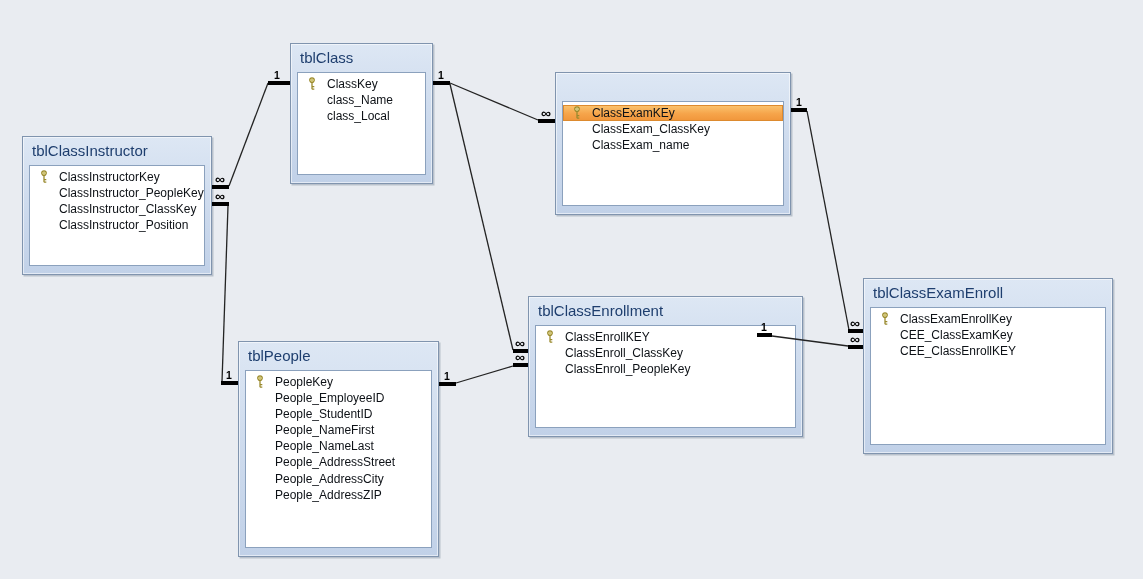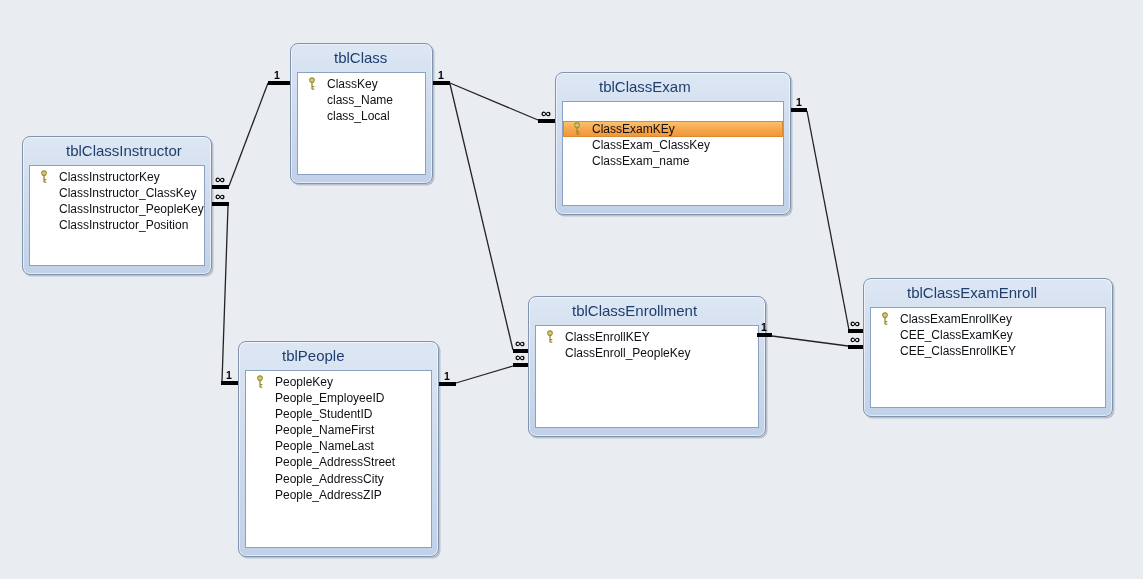--- a/index.html
+++ b/index.html
@@ -8,25 +8,24 @@
     background:#e9ecf1;
     font-family:"Liberation Sans", sans-serif;
     position:relative;overflow:hidden;
     -webkit-font-smoothing:antialiased;
   }
   #canvas{position:absolute;left:0;top:0;width:1143px;height:579px;}
   .table-window{
     position:absolute;
     background:linear-gradient(180deg,#dde7f4 0%,#cfdcee 45%,#c1d1e8 100%);
     border:1px solid #8094ae;
-    border-radius:8px;
+    border-radius:0;
     box-shadow:1.5px 1.5px 0 #b9c1cc, inset 0 0 0 1px rgba(255,255,255,.55);
     box-sizing:border-box;
     z-index:2;
-    padding-left:34px;
   }
   .table-title{
     height:26px;line-height:27px;
     padding-left:9px;
     font-size:15px;color:#1e3e6e;
     cursor:default;white-space:nowrap;
   }
   .table-body{
     position:absolute;left:6px;right:6px;top:28px;bottom:8px;
     background:#ffffff;
@@ -39,21 +38,20 @@
     height:16.1px;line-height:16px;
     font-size:12px;color:#0d1116;
     position:relative;
     padding-left:29px;
     white-space:nowrap;
     cursor:default;
   }
   .field-row.selected{
     background:linear-gradient(180deg,#fbc571 0%,#f6a44a 55%,#f0953a 100%);
     box-shadow:inset 0 0 0 1px #dd8a2e;
-    margin-top:16px;
   }
   .key-icon{position:absolute;left:10px;top:1px;width:8px;height:13px;}
   #rel-layer{
     position:absolute;left:0;top:0;width:1143px;height:579px;
     z-index:5;pointer-events:none;
   }
   #rel-layer .rel-line{stroke:#232323;stroke-width:1.3;fill:none;}
   #rel-layer .rel-bar{stroke:#000000;stroke-width:4;fill:none;}
   #rel-layer .rel-label{fill:#000000;font-family:"Liberation Sans",sans-serif;font-weight:bold;text-anchor:middle;}
   #rel-layer .rel-label.one{font-size:10.5px;}
@@ -64,69 +62,69 @@
 
 <div id="canvas">
     <div class="table-window" style="left: 22px; top: 136px; width: 190px; height: 139px;">
       <div class="table-title">tblClassInstructor</div>
       <div class="table-body">
         <div class="field-row"><span class="key-icon"><svg viewBox="0 0 8 13" width="8" height="13">
               <circle cx="4" cy="3.1" r="2.3" fill="#f3e9a0" stroke="#9a8a2f" stroke-width="1.2"></circle>
               <circle cx="4" cy="3.1" r="0.7" fill="#fffdf0" stroke="#9a8a2f" stroke-width="0.5"></circle>
               <path d="M4 5.6 L4 12.2 M4 9.6 L6.3 9.6 M4 12.2 L6.3 12.2" stroke="#9a8a2f" stroke-width="1.3" fill="none"></path>
             </svg></span><span>ClassInstructorKey</span></div>
+        <div class="field-row"><span>ClassInstructor_PeopleKey</span></div>
         <div class="field-row"><span>ClassInstructor_ClassKey</span></div>
-        <div class="field-row"><span>ClassInstructor_PeopleKey</span></div>
         <div class="field-row"><span>ClassInstructor_Position</span></div>
       </div>
     </div>
     <div class="table-window" style="left: 290px; top: 43px; width: 143px; height: 141px;">
       <div class="table-title">tblClass</div>
       <div class="table-body">
         <div class="field-row"><span class="key-icon"><svg viewBox="0 0 8 13" width="8" height="13">
               <circle cx="4" cy="3.1" r="2.3" fill="#f3e9a0" stroke="#9a8a2f" stroke-width="1.2"></circle>
               <circle cx="4" cy="3.1" r="0.7" fill="#fffdf0" stroke="#9a8a2f" stroke-width="0.5"></circle>
               <path d="M4 5.6 L4 12.2 M4 9.6 L6.3 9.6 M4 12.2 L6.3 12.2" stroke="#9a8a2f" stroke-width="1.3" fill="none"></path>
             </svg></span><span>ClassKey</span></div>
         <div class="field-row"><span>class_Name</span></div>
         <div class="field-row"><span>class_Local</span></div>
       </div>
     </div>
     <div class="table-window" style="left: 555px; top: 72px; width: 236px; height: 143px;">
-      <div class="table-title">tblClassExam</div>
       <div class="table-body">
         <div class="field-row selected"><span class="key-icon"><svg viewBox="0 0 8 13" width="8" height="13">
               <circle cx="4" cy="3.1" r="2.3" fill="#f3e9a0" stroke="#9a8a2f" stroke-width="1.2"></circle>
               <circle cx="4" cy="3.1" r="0.7" fill="#fffdf0" stroke="#9a8a2f" stroke-width="0.5"></circle>
               <path d="M4 5.6 L4 12.2 M4 9.6 L6.3 9.6 M4 12.2 L6.3 12.2" stroke="#9a8a2f" stroke-width="1.3" fill="none"></path>
             </svg></span><span>ClassExamKEy</span></div>
         <div class="field-row"><span>ClassExam_ClassKey</span></div>
         <div class="field-row"><span>ClassExam_name</span></div>
       </div>
     </div>
-    <div class="table-window" style="left: 863px; top: 278px; width: 250px; height: 139px;">
+    <div class="table-window" style="left: 863px; top: 278px; width: 250px; height: 176px;">
       <div class="table-title">tblClassExamEnroll</div>
       <div class="table-body">
         <div class="field-row"><span class="key-icon"><svg viewBox="0 0 8 13" width="8" height="13">
               <circle cx="4" cy="3.1" r="2.3" fill="#f3e9a0" stroke="#9a8a2f" stroke-width="1.2"></circle>
               <circle cx="4" cy="3.1" r="0.7" fill="#fffdf0" stroke="#9a8a2f" stroke-width="0.5"></circle>
               <path d="M4 5.6 L4 12.2 M4 9.6 L6.3 9.6 M4 12.2 L6.3 12.2" stroke="#9a8a2f" stroke-width="1.3" fill="none"></path>
             </svg></span><span>ClassExamEnrollKey</span></div>
         <div class="field-row"><span>CEE_ClassExamKey</span></div>
         <div class="field-row"><span>CEE_ClassEnrollKEY</span></div>
       </div>
     </div>
-    <div class="table-window" style="left: 528px; top: 296px; width: 238px; height: 141px;">
+    <div class="table-window" style="left: 528px; top: 296px; width: 275px; height: 141px;">
       <div class="table-title">tblClassEnrollment</div>
       <div class="table-body">
         <div class="field-row"><span class="key-icon"><svg viewBox="0 0 8 13" width="8" height="13">
               <circle cx="4" cy="3.1" r="2.3" fill="#f3e9a0" stroke="#9a8a2f" stroke-width="1.2"></circle>
               <circle cx="4" cy="3.1" r="0.7" fill="#fffdf0" stroke="#9a8a2f" stroke-width="0.5"></circle>
               <path d="M4 5.6 L4 12.2 M4 9.6 L6.3 9.6 M4 12.2 L6.3 12.2" stroke="#9a8a2f" stroke-width="1.3" fill="none"></path>
             </svg></span><span>ClassEnrollKEY</span></div>
+        <div class="field-row"><span>ClassEnroll_ClassKey</span></div>
         <div class="field-row"><span>ClassEnroll_PeopleKey</span></div>
       </div>
     </div>
     <div class="table-window" style="left: 238px; top: 341px; width: 201px; height: 216px;">
       <div class="table-title">tblPeople</div>
       <div class="table-body">
         <div class="field-row"><span class="key-icon"><svg viewBox="0 0 8 13" width="8" height="13">
               <circle cx="4" cy="3.1" r="2.3" fill="#f3e9a0" stroke="#9a8a2f" stroke-width="1.2"></circle>
               <circle cx="4" cy="3.1" r="0.7" fill="#fffdf0" stroke="#9a8a2f" stroke-width="0.5"></circle>
               <path d="M4 5.6 L4 12.2 M4 9.6 L6.3 9.6 M4 12.2 L6.3 12.2" stroke="#9a8a2f" stroke-width="1.3" fill="none"></path>

